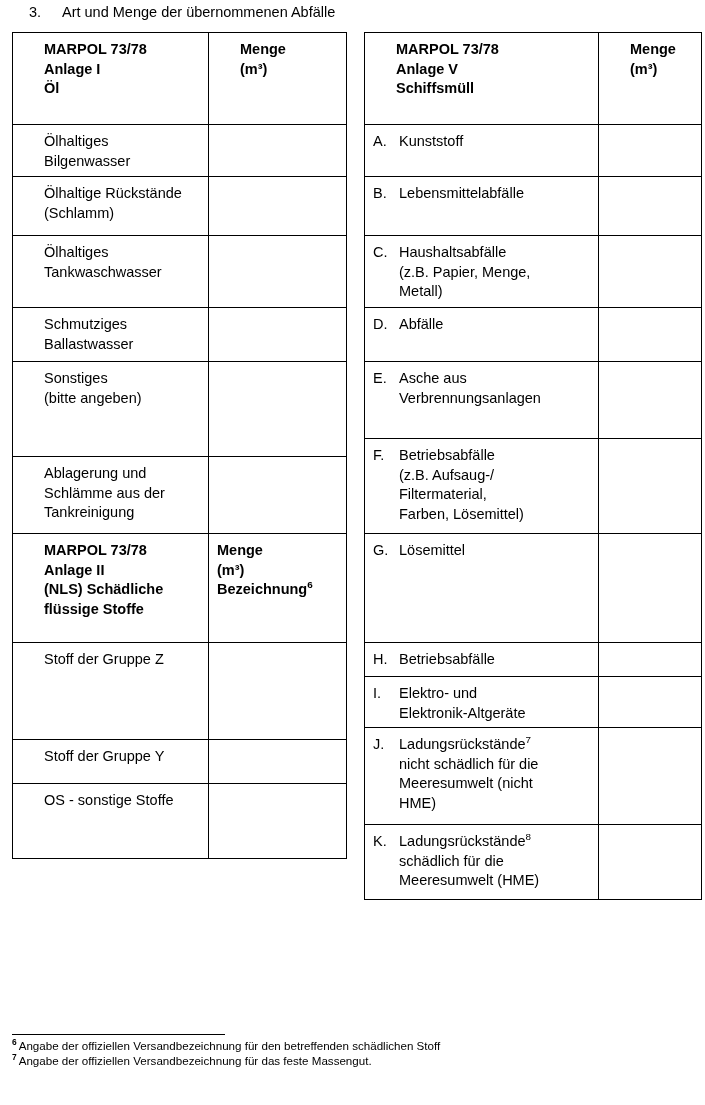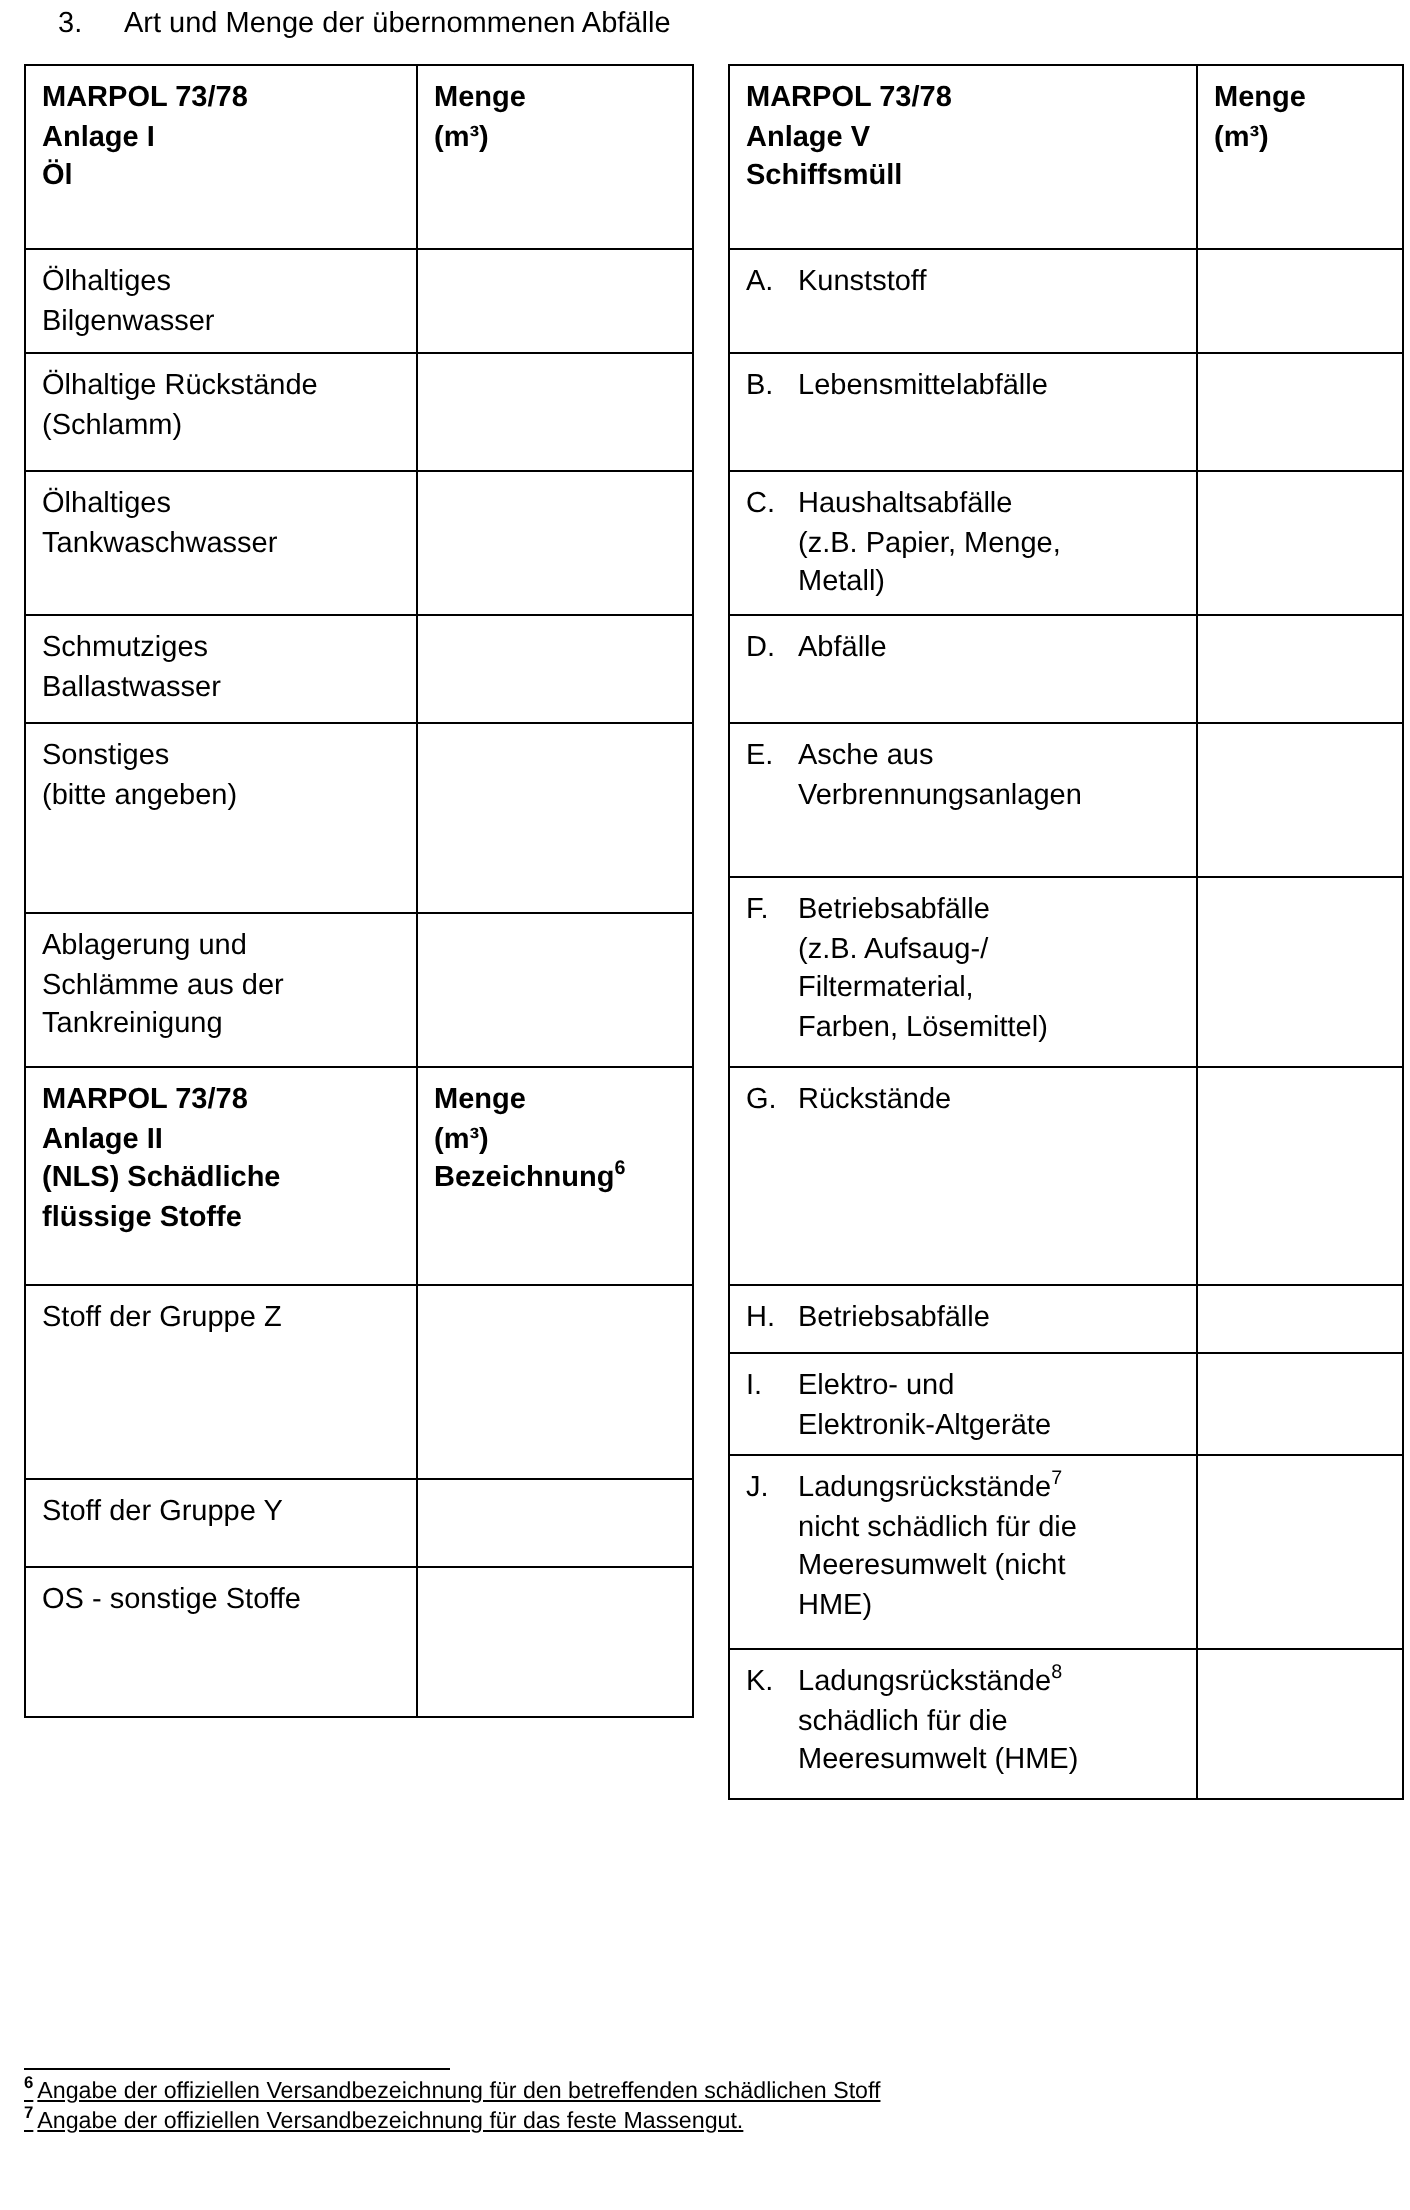--- a/index.html
+++ b/index.html
@@ -62,34 +62,34 @@
   .item .letter {
     flex: 0 0 auto;
     width: 26px;
   }
   .item .text {
     flex: 1 1 auto;
     white-space: pre-line;
   }
   .plain {
     white-space: pre-line;
+    margin-left: 23px;
   }
   sup {
     font-size: 0.68em;
     vertical-align: super;
     line-height: 0;
   }
 
   
   #footnote-block {
     position: absolute;
     left: 12px;
     top: 1034px;
     width: 670px;
-    text-decoration: underline;
   }
   .fn-rule {
     width: 213px;
     height: 0;
     border-top: 1.4px solid #000000;
     margin: 0 0 4px 0;
   }
   .fn-line {
     font-size: 11.6px;
     line-height: 14.8px;
@@ -326,21 +326,21 @@
       </td>
       <td>
         <div class="plain"></div>
       </td>
     </tr>
 
     <tr>
       <td style="height:97px">
         <div class="item">
           <span class="letter">G.</span>
-          <span class="text">Rückstände</span>
+          <span class="text">Lösemittel</span>
         </div>
       </td>
       <td>
         <div class="plain"></div>
       </td>
     </tr>
 
     <tr>
       <td style="height:22px">
         <div class="item">

